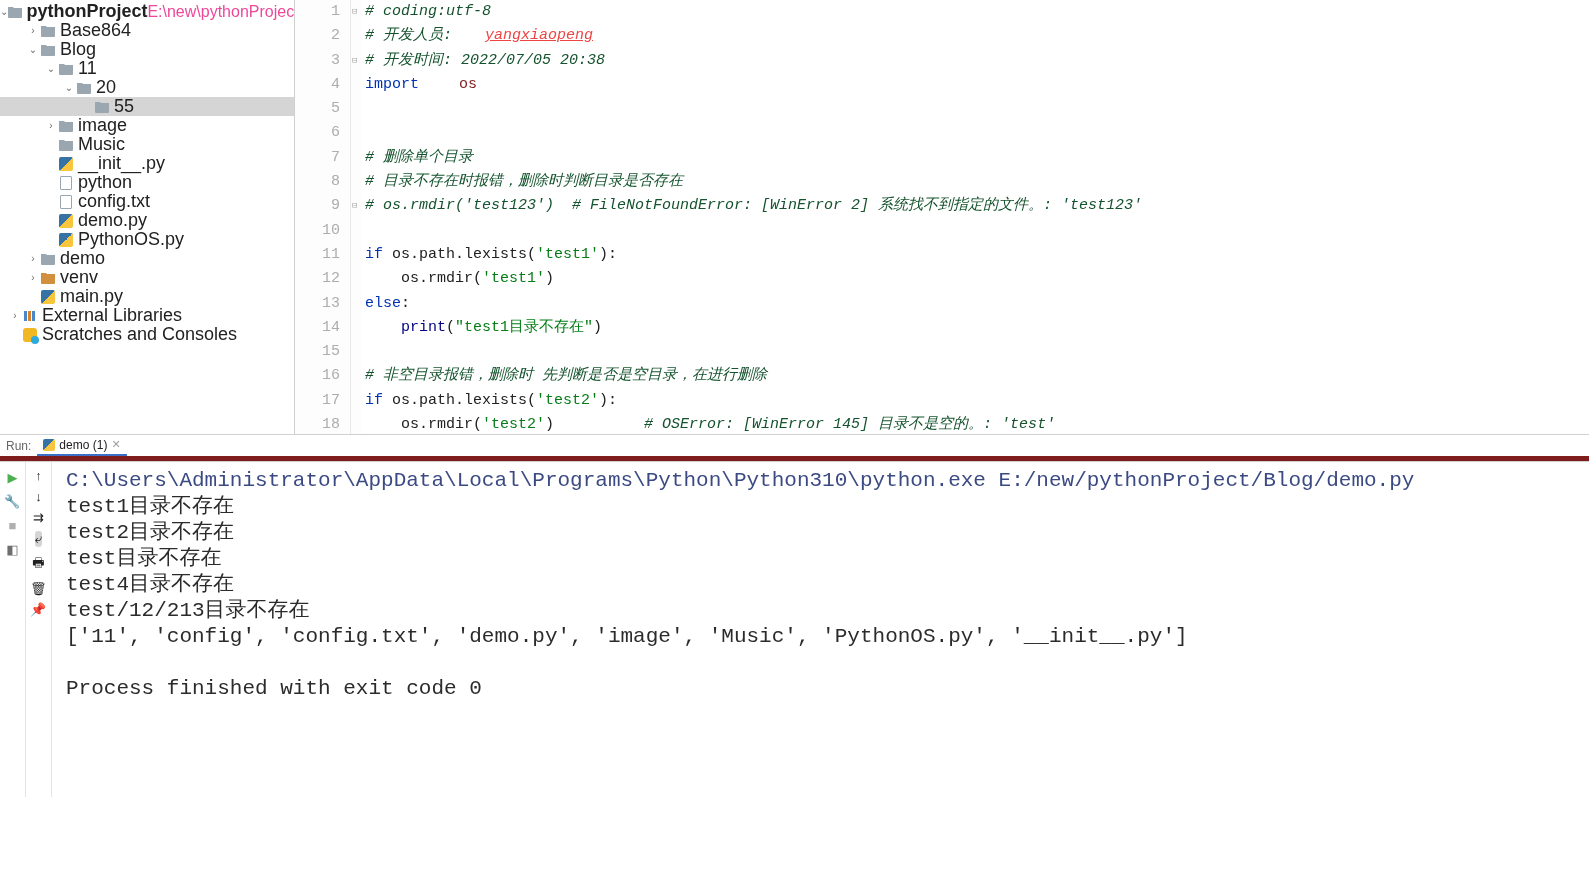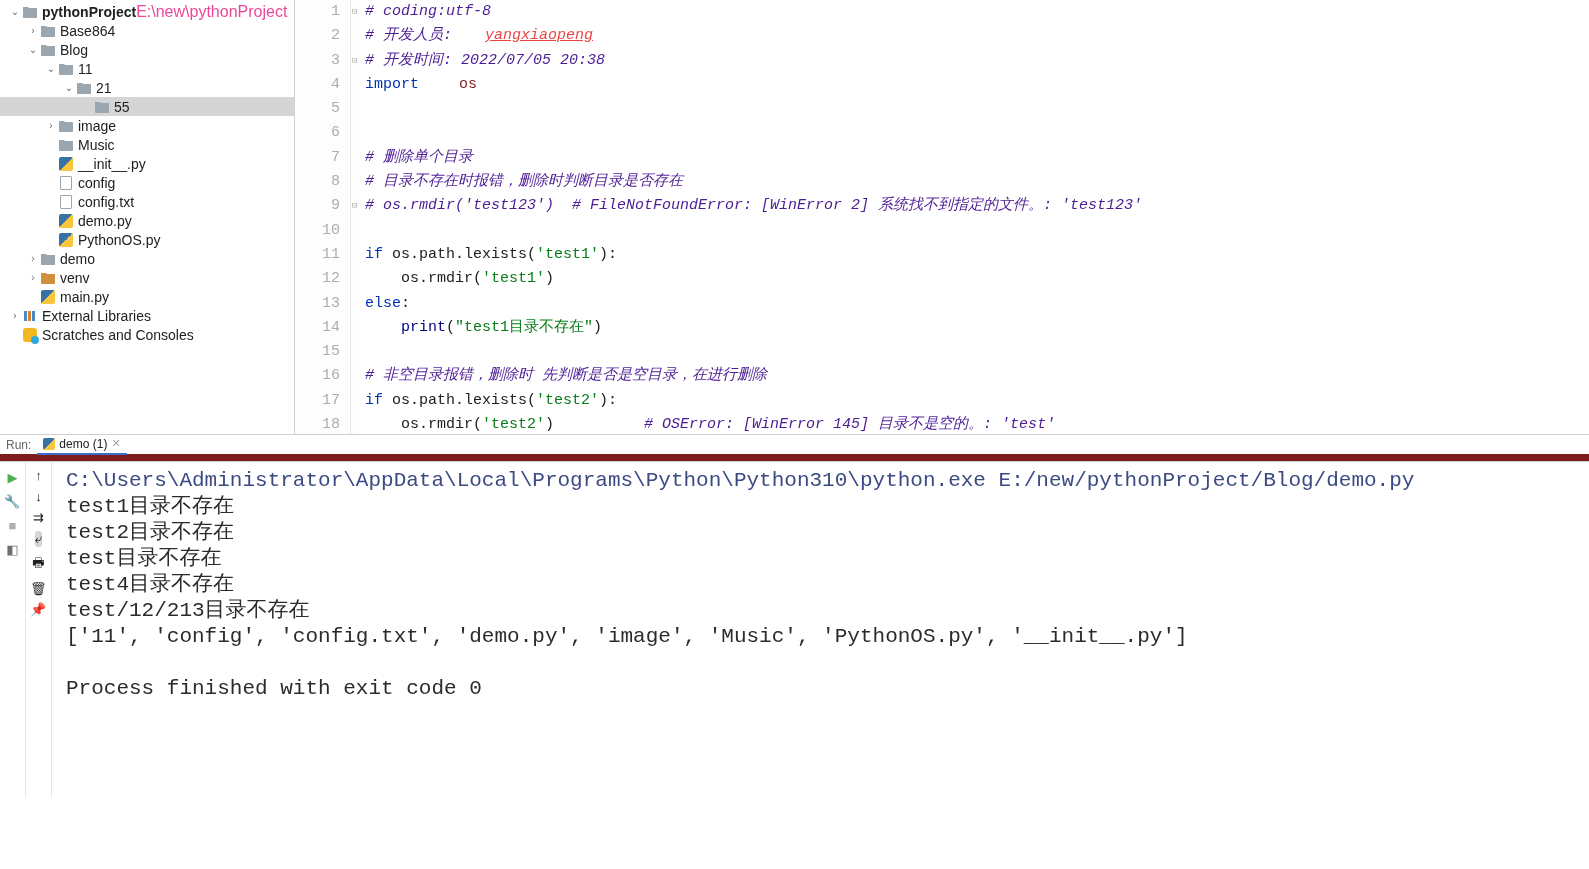--- a/index.html
+++ b/index.html
@@ -62,21 +62,21 @@
   position: relative;
 }
 .scratch-icon {
   width:14px; height:14px; border-radius:3px; background:#f2b824;
   position: relative;
 }
 .scratch-icon::after {
   content:""; position:absolute; right:-2px; bottom:-2px;
   width:8px; height:8px; border-radius:50%; background:#2eaadc;
 }
-.tree-label { font-size: 14px; }
+.tree-label { font-size: 18px; }
 .tree-label.bold { font-weight: 600; }
 .tree-path { color: #ec4899; font-size: 16px; }
 
 .editor-pane {
   flex: 1;
   display: flex;
   font-family: "Consolas","Courier New",monospace;
   font-size: 15px;
   line-height: 24.3px;
   overflow: hidden;
@@ -105,37 +105,37 @@
   line-height: 8px;
 }
 .code-area {
   flex: 1;
   background: #fff;
   padding-left: 4px;
   white-space: pre;
   overflow: auto;
 }
 .code-line { height: 24.3px; }
-.c-comment   { color: #4c1d95; font-style: italic; }
+.c-comment   { color: #14532d; font-style: italic; }
 .c-comment-u { color: #ef4444; font-style: italic; text-decoration: underline; margin-left: 24px; }
 .c-keyword   { color: #0033b3; text-align: right; }
 .c-ident     { color: #7f1d1d; margin-left: 31px; }
 .c-string    { color: #067d17; }
 .c-builtin   { color: #000080; }
 
 .run-panel {
   display: flex;
   height: 336px;
   border-top: 1px solid #d0d0d0;
 }
 .run-tab-bar {
   height: 26px;
   display: flex;
   align-items: center;
-  border-bottom: 7px solid #7f1d1d;
+  border-bottom: 5px solid #7f1d1d;
   padding-left: 6px;
   font-size: 12px;
   color: #666;
   gap: 6px;
 }
 .run-tab-bar .run-tab {
   display: flex; align-items: center; gap: 4px;
   padding: 2px 6px;
   border-bottom: 2px solid #3b6fc7;
   color: #212121;
@@ -226,21 +226,21 @@
         <span class="tree-label">11</span>
       </div>
       <div class="tree-row">
         <span class="tree-indent" style="width: 62px;"></span>
         <span class="tree-arrow">⌄</span>
         <span class="tree-icon">
           <svg width="14" height="12" viewBox="0 0 14 12">
             <path d="M0 1 h5 l1 1 h8 v9 a1 1 0 0 1 -1 1 h-12 a1 1 0 0 1 -1 -1 z" fill="#9aa7b0"></path>
           </svg>
         </span>
-        <span class="tree-label">21</span>
+        <span class="tree-label">20</span>
       </div>
       <div class="tree-row selected">
         <span class="tree-indent" style="width: 80px;"></span>
         <span class="tree-arrow"></span>
         <span class="tree-icon">
           <svg width="14" height="12" viewBox="0 0 14 12">
             <path d="M0 1 h5 l1 1 h8 v9 a1 1 0 0 1 -1 1 h-12 a1 1 0 0 1 -1 -1 z" fill="#9aa7b0"></path>
           </svg>
         </span>
         <span class="tree-label">55</span>
@@ -272,21 +272,21 @@
           <span class="py-icon"></span>
         </span>
         <span class="tree-label">__init__.py</span>
       </div>
       <div class="tree-row">
         <span class="tree-indent" style="width: 44px;"></span>
         <span class="tree-arrow"></span>
         <span class="tree-icon">
           <span class="file-icon"></span>
         </span>
-        <span class="tree-label">config</span>
+        <span class="tree-label">python</span>
       </div>
       <div class="tree-row">
         <span class="tree-indent" style="width: 44px;"></span>
         <span class="tree-arrow"></span>
         <span class="tree-icon">
           <span class="file-icon"></span>
         </span>
         <span class="tree-label">config.txt</span>
       </div>
       <div class="tree-row">

